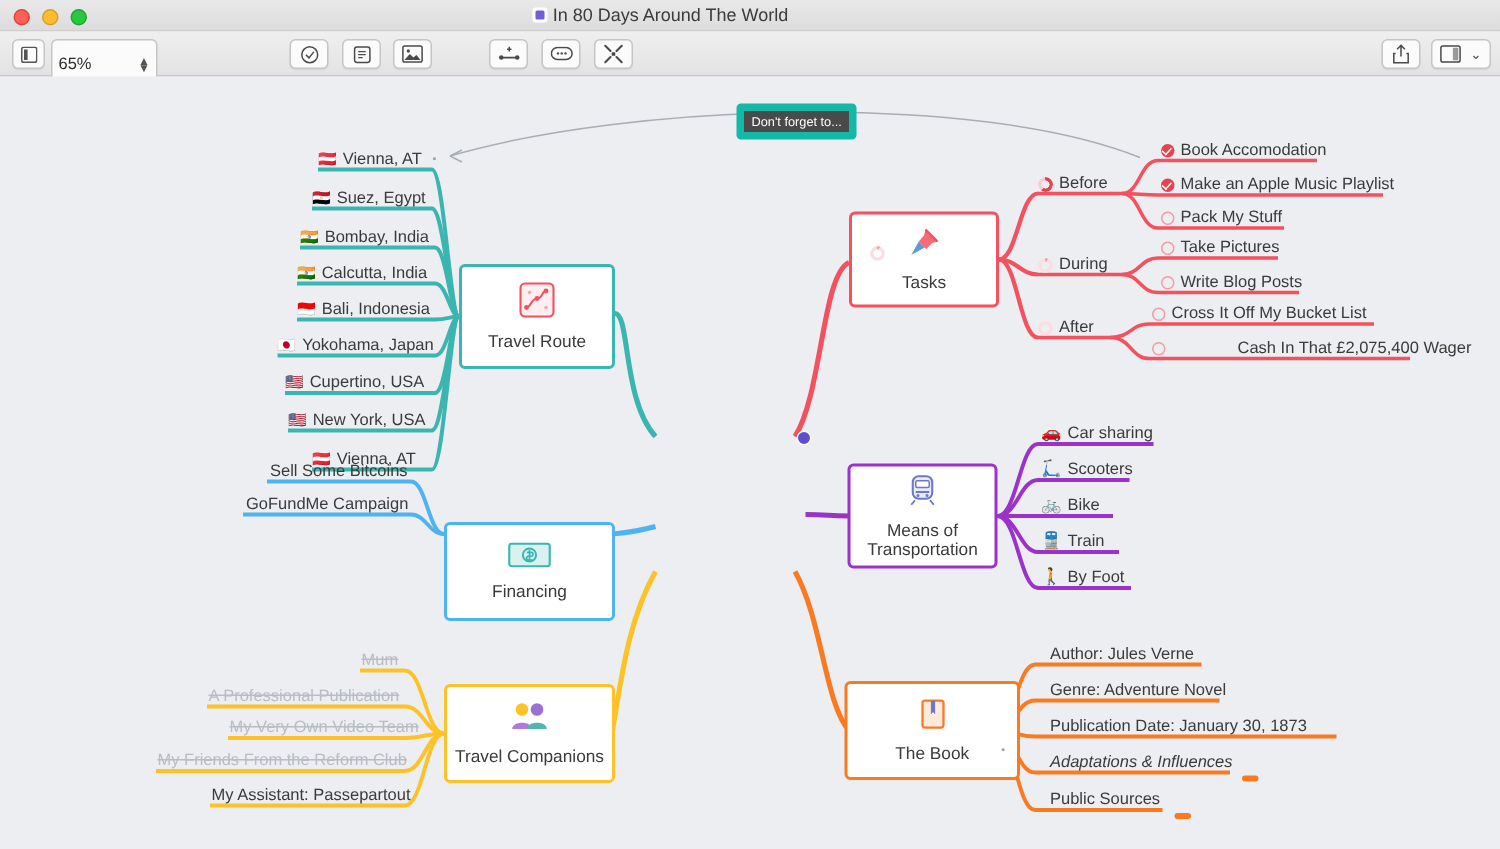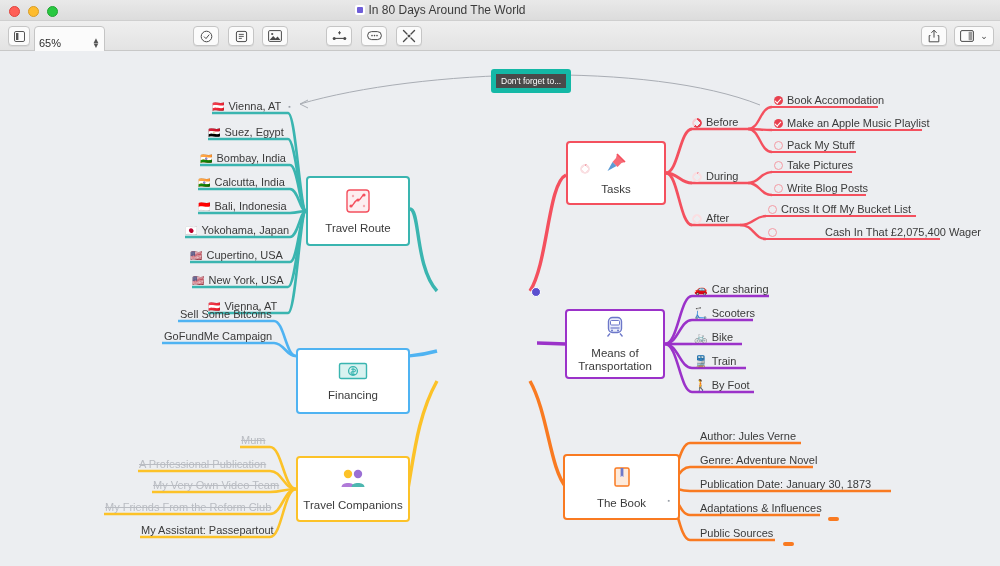--- a/index.html
+++ b/index.html
@@ -508,21 +508,21 @@
     </div>
     <div class="leaf" style="left:700px;top:379px;justify-content:flex-end;">
       <span class="lbl">Author: Jules Verne</span>
     </div>
     <div class="leaf" style="left:700px;top:403px;">
       <span class="lbl">Genre: Adventure Novel</span>
     </div>
     <div class="leaf" style="left:700px;top:427px;">
       <span class="lbl">Publication Date: January 30, 1873</span>
     </div>
-    <div class="leaf" style="left:700px;top:451px;">
+    <div class="leaf" style="left:700px;top:451px;font-style:italic;">
       <span class="lbl">Adaptations &amp; Influences</span>
     </div>
     <span class="collapse-dots" style="left:828px;top:466px;background:#f97a21;"></span>
     <div class="leaf" style="left:700px;top:476px;">
       <span class="lbl">Public Sources</span>
     </div>
     <span class="collapse-dots" style="left:783px;top:491px;background:#f97a21;"></span>
 
     <div class="node" style="left:296px;top:405px;width:114px;height:66px;border:2.4px solid #fcc228;">
       <span class="node-icon">

